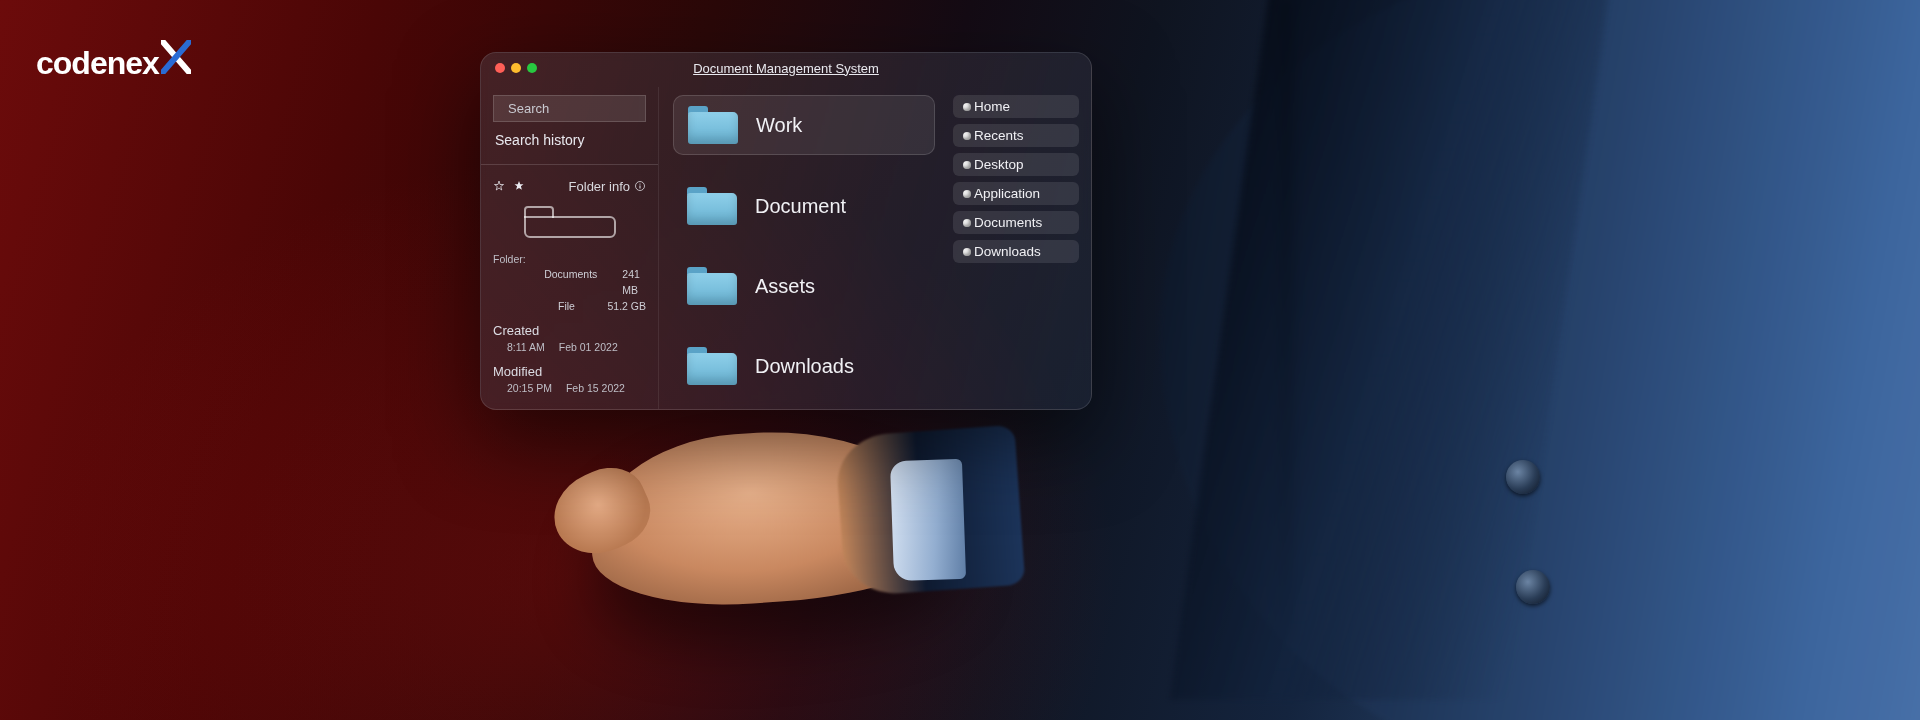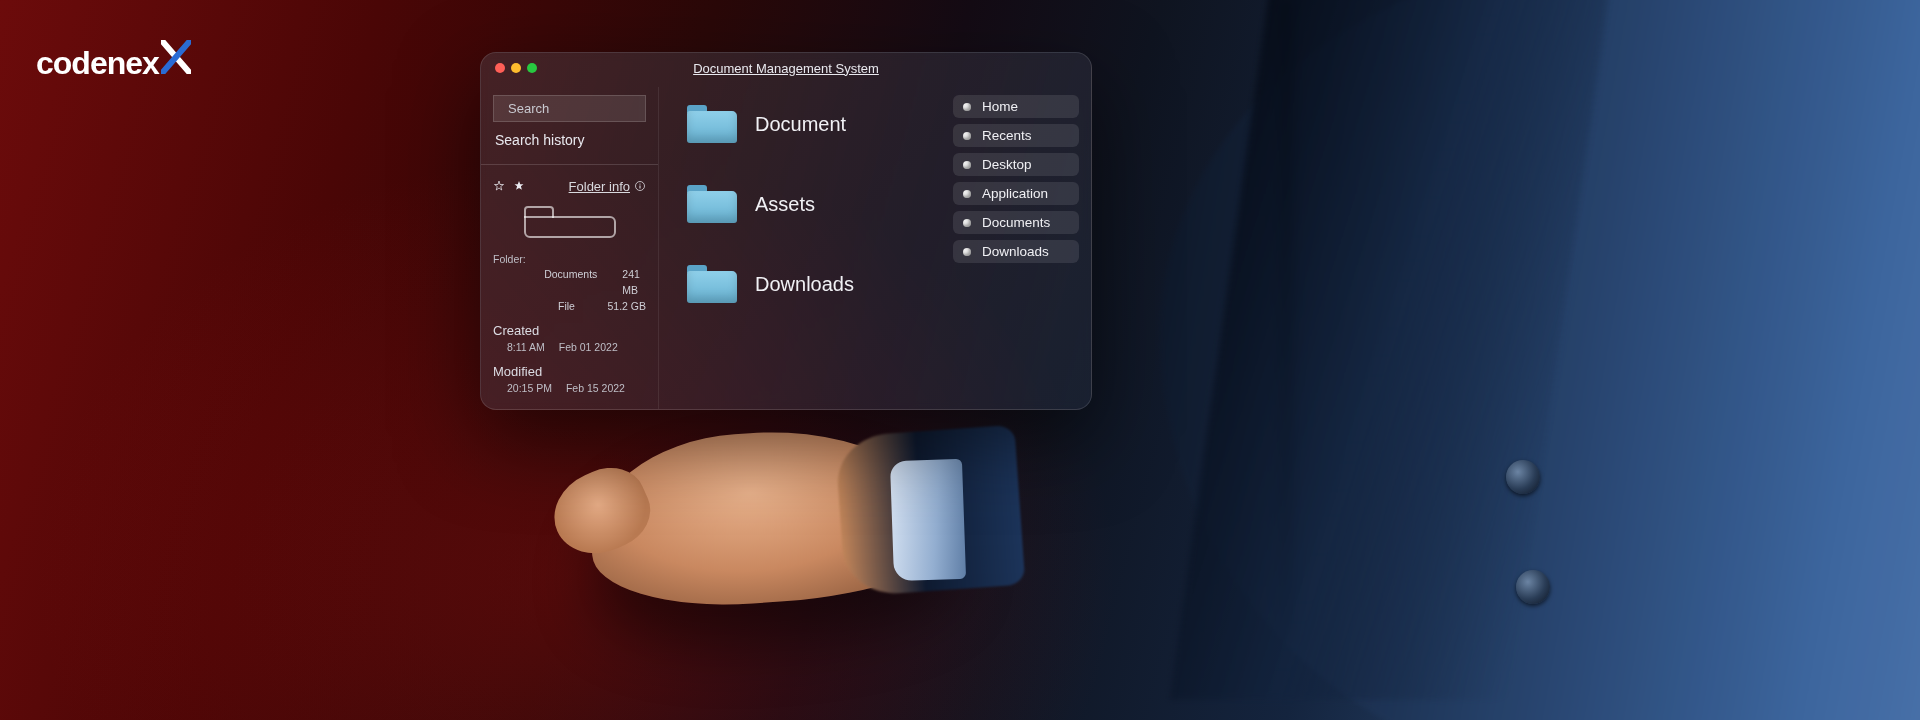--- a/index.html
+++ b/index.html
@@ -132,21 +132,21 @@
   .search svg { width:12px; height:12px; opacity:0.75; }
   .search input {
     flex:1; border:0; outline:0; background:transparent; color:#e9e9ef;
     font-size:13px;
   }
   .search input::placeholder{ color:#c9c9d0; }
   .shist { font-size:14px; color:#e9e9ef; padding:2px 2px 8px 2px; }
 
   .side-hr { height:1px; background:rgba(255,255,255,0.15); margin:0 -12px; }
 
-  .finfo-header { display:flex; align-items:center; justify-content:space-between; padding-top:6px;text-decoration:underline; }
+  .finfo-header { display:flex; align-items:center; justify-content:space-between; padding-top:6px; }
   .pin-star { display:flex; gap:8px; }
   .pin-star svg{ width:12px; height:12px; fill:#e9e9ef; }
   .finfo-title { font-size:13px; display:flex; align-items:center; gap:4px; }
   .finfo-title svg{ width:12px;height:12px; }
 
   .big-folder { align-self:center; margin:4px 0 6px 0; width:92px; height:64px; position:relative; }
   .big-folder .tab { position:absolute; left:0; top:0; width:30px; height:12px;
     border:2px solid rgba(255,255,255,0.6); border-bottom:0; border-radius:4px 4px 0 0; }
   .big-folder .body { position:absolute; left:0; top:10px; right:0; bottom:0;
     border:2px solid rgba(255,255,255,0.6); border-radius:0 6px 6px 6px; }
@@ -174,21 +174,21 @@
      background: linear-gradient(180deg,#8fd0ea,#67b1d1); border-radius:3px 5px 3px 3px;
      box-shadow: inset 0 -6px 10px rgba(0,0,0,0.15); }
   .fname { font-size:20px; color:#f1f1f5; }
 
   
   .right {
     width: 142px; padding: 8px 12px 0 4px;
     display:flex; flex-direction:column; gap:6px;
   }
   .qitem {
-    display:flex; align-items:center; gap:11px;
+    display:flex; align-items:center; gap:3px;
     background: rgba(255,255,255,0.10);
     border-radius:6px;
     padding: 4px 10px;
     font-size:13.5px; color:#f0f0f4;
   }
   .qitem .bullet { width:8px; height:8px; border-radius:50%;
     background:#eee; box-shadow: inset -2px -2px 3px rgba(0,0,0,0.35); }
 
 </style>
 </head>
@@ -289,20 +289,27 @@
           <div class="hdr">Modified</div>
           <div class="line">
             <span>20:15 PM</span>
             <span>Feb 15 2022</span>
           </div>
         </div>
       </div>
     </div>
 
     <div class="mid">
+      <div class="frow sel">
+        <div class="ficon">
+            <div class="tab"></div>
+            <div class="body"></div>
+          </div>
+        <div class="fname">Work</div>
+      </div>
       <div class="frow">
         <div class="ficon">
             <div class="tab"></div>
             <div class="body"></div>
           </div>
         <div class="fname">Document</div>
       </div>
       <div class="frow">
         <div class="ficon">
             <div class="tab"></div>

